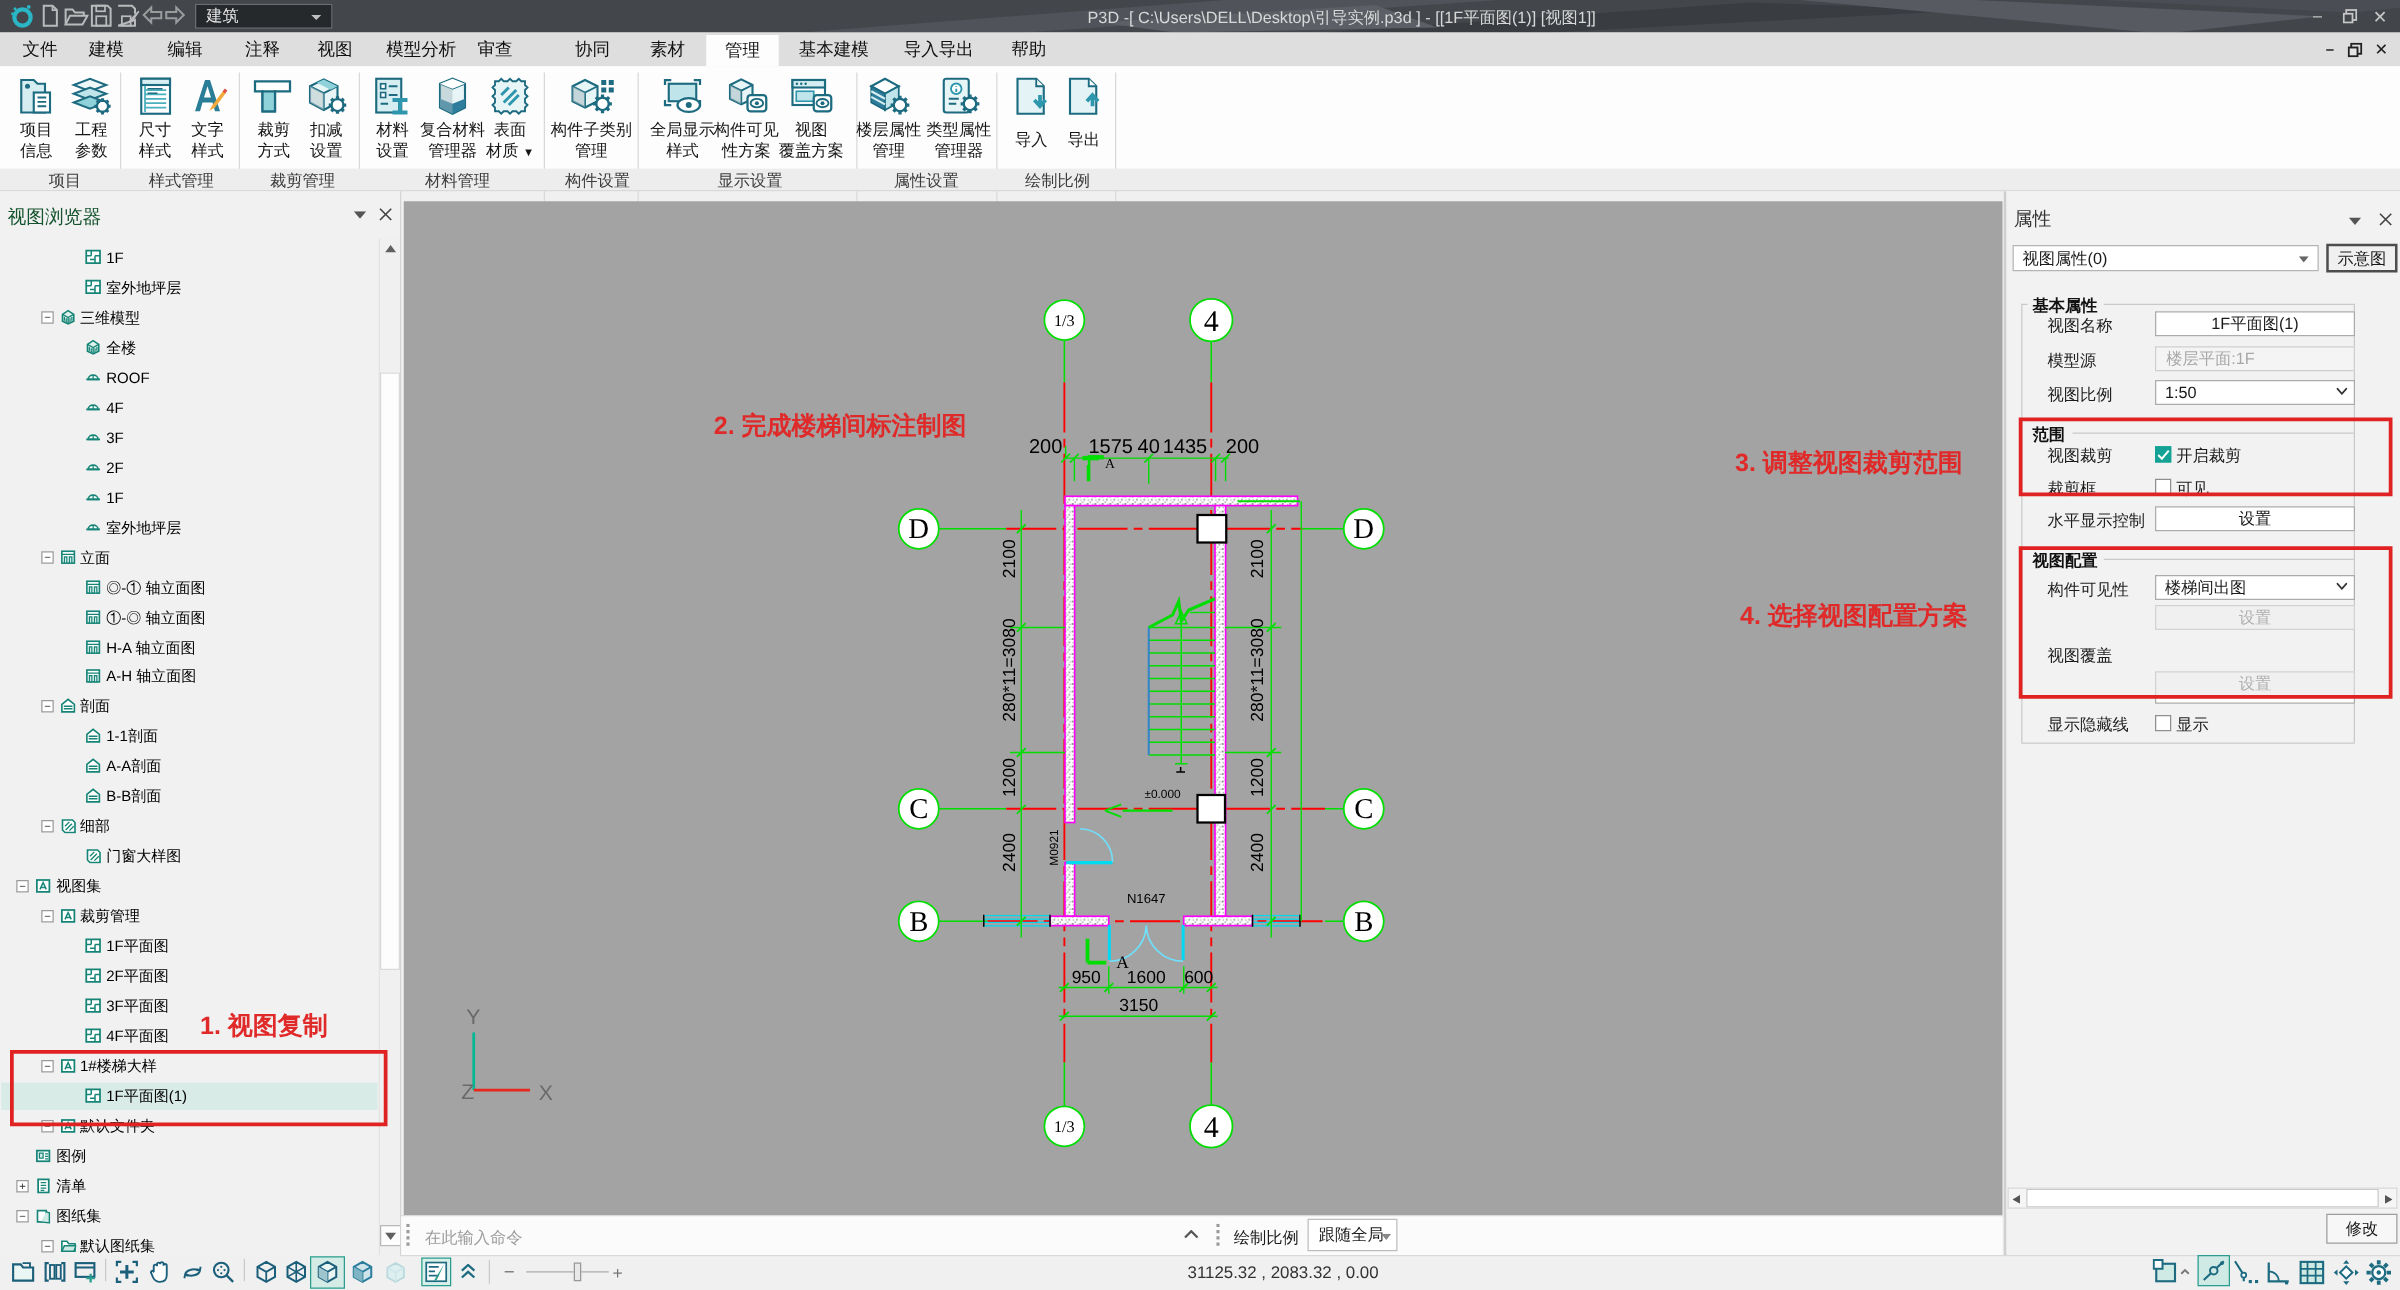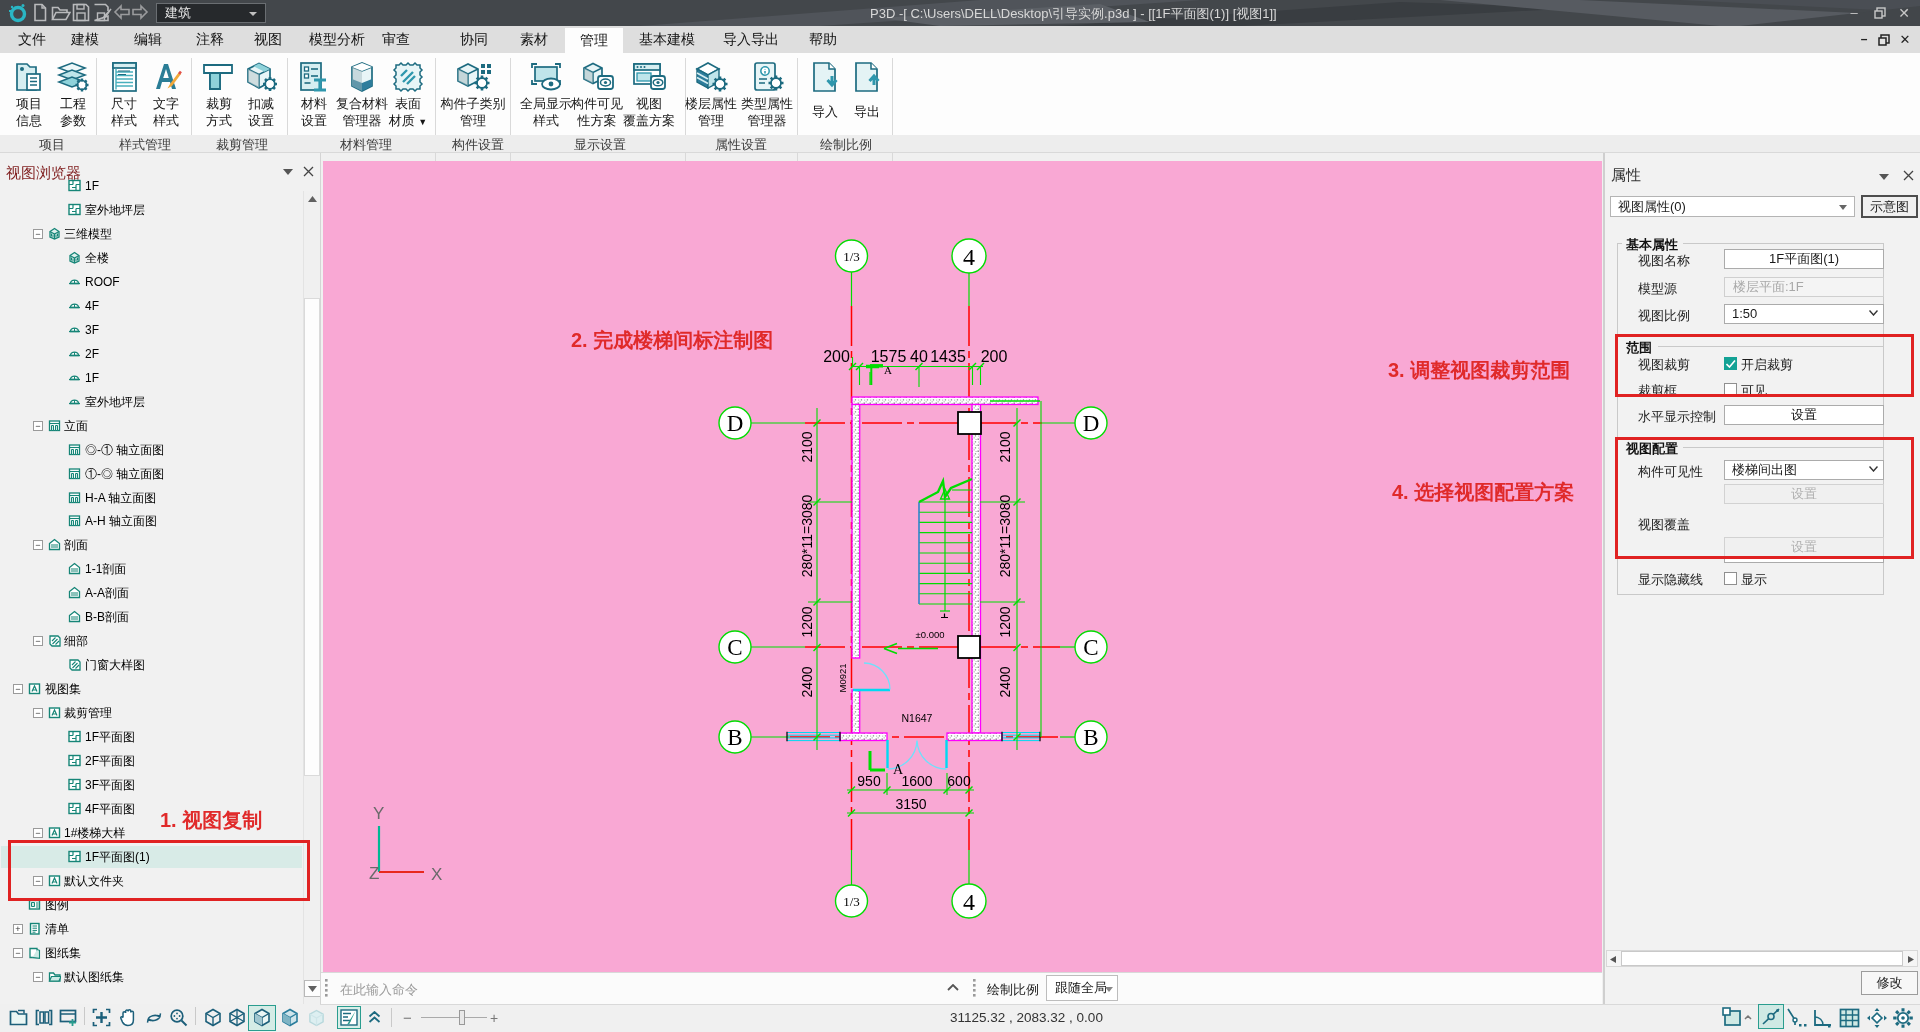--- a/index.html
+++ b/index.html
@@ -23,33 +23,33 @@
 #ribbon{position:absolute;left:0;top:53px;width:1920px;height:82px;background:#fdfdfd}
 #glabels{position:absolute;left:0;top:135px;width:1920px;height:18px;background:#ededed;border-bottom:1px solid #d9d9d9}
 .glabel{position:absolute;top:1px;font-size:13px;color:#3c3c3c;height:17px;line-height:17px;text-align:center;width:120px}
 .rsep{position:absolute;top:5px;width:1px;height:124px;background:#d9d9d9}
 .rbtn{position:absolute;top:7px;width:76px;text-align:center}
 .rbtn svg{display:block;margin:0 auto}
 .rlab{font-size:13px;color:#161616;line-height:16.5px;margin-top:2px;white-space:nowrap}
 
 #leftpanel{position:absolute;left:0;top:153px;width:320px;height:851px;background:#f1f1f1;overflow:hidden}
 #lph{position:absolute;left:0;top:0;width:320px;height:38px}
-#lph .t{position:absolute;left:6px;top:11px;font-size:15px;color:#7f1d1d}
-#tree{position:absolute;left:0;top:20px;width:326px;height:811px;overflow:hidden}
+#lph .t{position:absolute;left:6px;top:11px;font-size:15px;color:#14532d}
+#tree{position:absolute;left:0;top:40px;width:326px;height:811px;overflow:hidden}
 .trow{position:absolute;height:22px;line-height:22px;font-size:12px;color:#000;white-space:nowrap}
 .trow .exp{position:absolute;top:6px;width:10px;height:10px;border:1px solid #9a9a9a;background:#fff;font-size:9px;line-height:8px;text-align:center;color:#333}
 .trow .ic{position:absolute;top:4px}
 .trow .tx{position:absolute;top:0}
 #treesel{position:absolute;left:1px;width:301px;height:22px;background:#d8ebe7}
 
 #tsb{position:absolute;left:303px;top:38px;width:17px;height:813px;background:#f0f0f0;border-left:1px solid #e3e3e3}
 .sbtn{position:absolute;left:0;width:17px;height:17px;background:#f0f0f0;color:#666;font-size:8px;text-align:center;line-height:17px}
 #tthumb{position:absolute;left:0px;top:107px;width:16px;height:478px;background:#fdfdfd;border:1px solid #dadada}
 
-#canvas{position:absolute;left:323px;top:161px;width:1279px;height:811px;background:#f9a8d4}
+#canvas{position:absolute;left:323px;top:161px;width:1279px;height:811px;background:#a3a3a3}
 
 #cmdbar{position:absolute;left:321px;top:972px;width:1281px;height:32px;background:#fbfbfb;border-top:1px solid #d9d9d9}
 
 #rightpanel{position:absolute;left:1603px;top:153px;width:317px;height:851px;background:#f2f2f2;border-left:2px solid #cfcfcf}
 
 #statusbar{position:absolute;left:0;top:1004px;width:1920px;height:28px;background:#f0f0f0;border-top:1px solid #d9d9d9}
 
 .redbox{position:absolute;border:3px solid #e02222}
 .redtext{position:absolute;color:#e02a2a;font-size:20px;font-weight:bold;white-space:nowrap}
 

